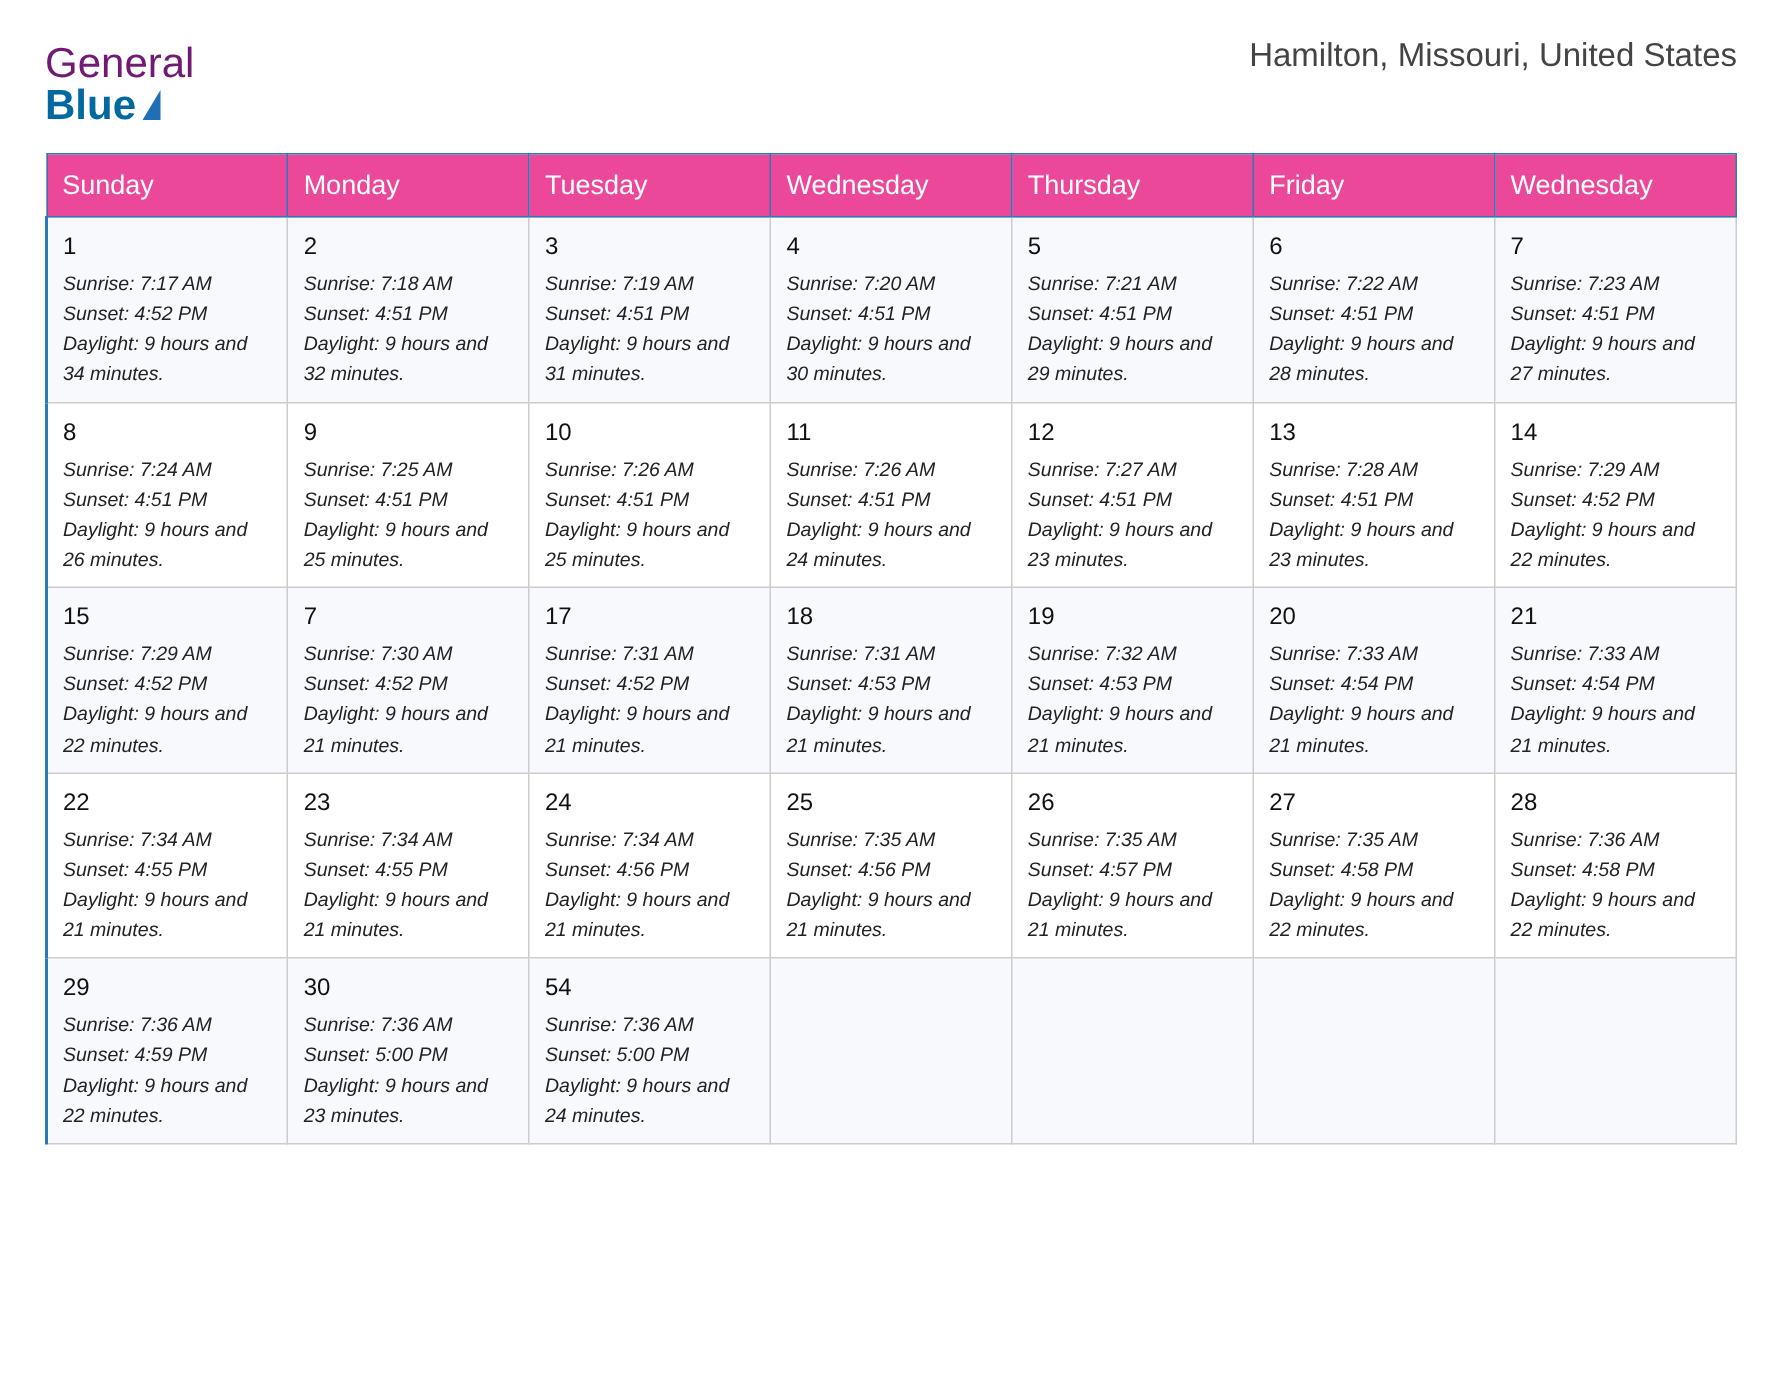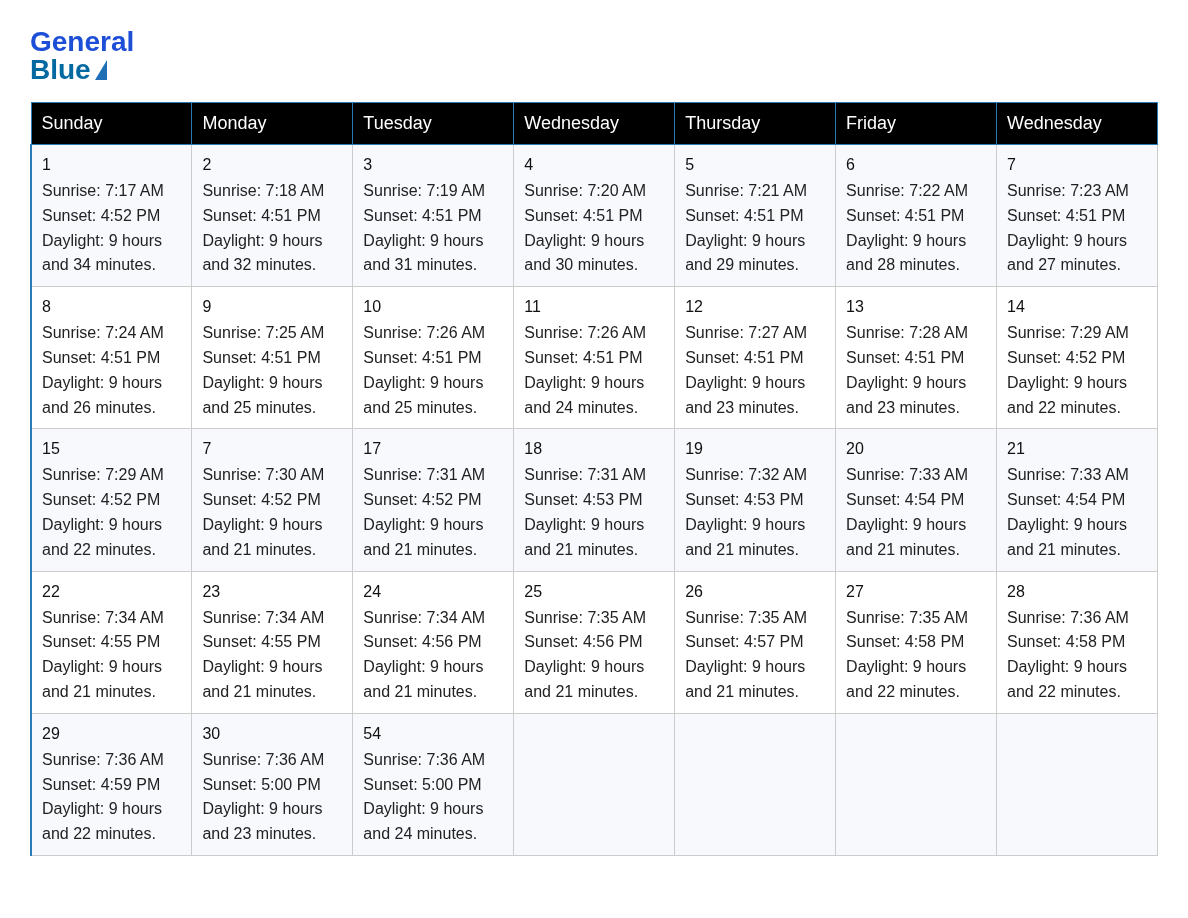--- a/index.html
+++ b/index.html
@@ -20,22 +20,22 @@
 
     .logo {
       display: flex;
       flex-direction: column;
       align-items: flex-start;
       margin-top: 8px;
     }
 
     .logo-general {
       font-size: 28px;
-      font-weight: bold;
-      color: #1d4ed8;
+      font-weight: normal;
+      color: #701a75;
       line-height: 1;
     }
 
     .logo-blue {
       font-size: 28px;
       font-weight: bold;
       color: #0369a1;
       line-height: 1;
       display: flex;
       align-items: center;
@@ -68,21 +68,21 @@
       margin-top: 4px;
     }
 
     .calendar-table {
       width: 100%;
       border-collapse: collapse;
       border: 1px solid #2a7bb5;
     }
 
     .calendar-table thead tr th {
-      background-color: #000000;
+      background-color: #ec4899;
       color: #fff;
       font-size: 18px;
       font-weight: normal;
       text-align: left;
       padding: 10px 10px;
       border: 1px solid #2a7bb5;
     }
 
     .calendar-table tbody tr td {
       vertical-align: top;
@@ -97,23 +97,24 @@
 
     .day-num {
       font-size: 16px;
       font-weight: normal;
       color: #111;
       display: block;
       margin-bottom: 2px;
     }
 
     .day-info {
-      font-size: 16px;
+      font-size: 13px;
       color: #222;
       line-height: 1.55;
+      font-style: italic;
     }
 
     .empty-cell {
       background: #fff;
     }
 
     tbody tr:nth-child(odd) td {
       background-color: #f7f9fc;
     }
     tbody tr:nth-child(even) td {
@@ -129,20 +130,21 @@
 
 <div class="header-area">
   <div class="logo">
     <span class="logo-general">General</span>
     <span class="logo-blue">
       <span>Blue</span>
       <span class="logo-triangle"></span>
     </span>
   </div>
   <div class="title-area">
+    <div class="location-title">Hamilton, Missouri, United States</div>
   </div>
 </div>
 
 <table class="calendar-table">
   <thead>
     <tr>
     <th>Sunday</th>
         <th>Monday</th>
         <th>Tuesday</th>
         <th>Wednesday</th>

